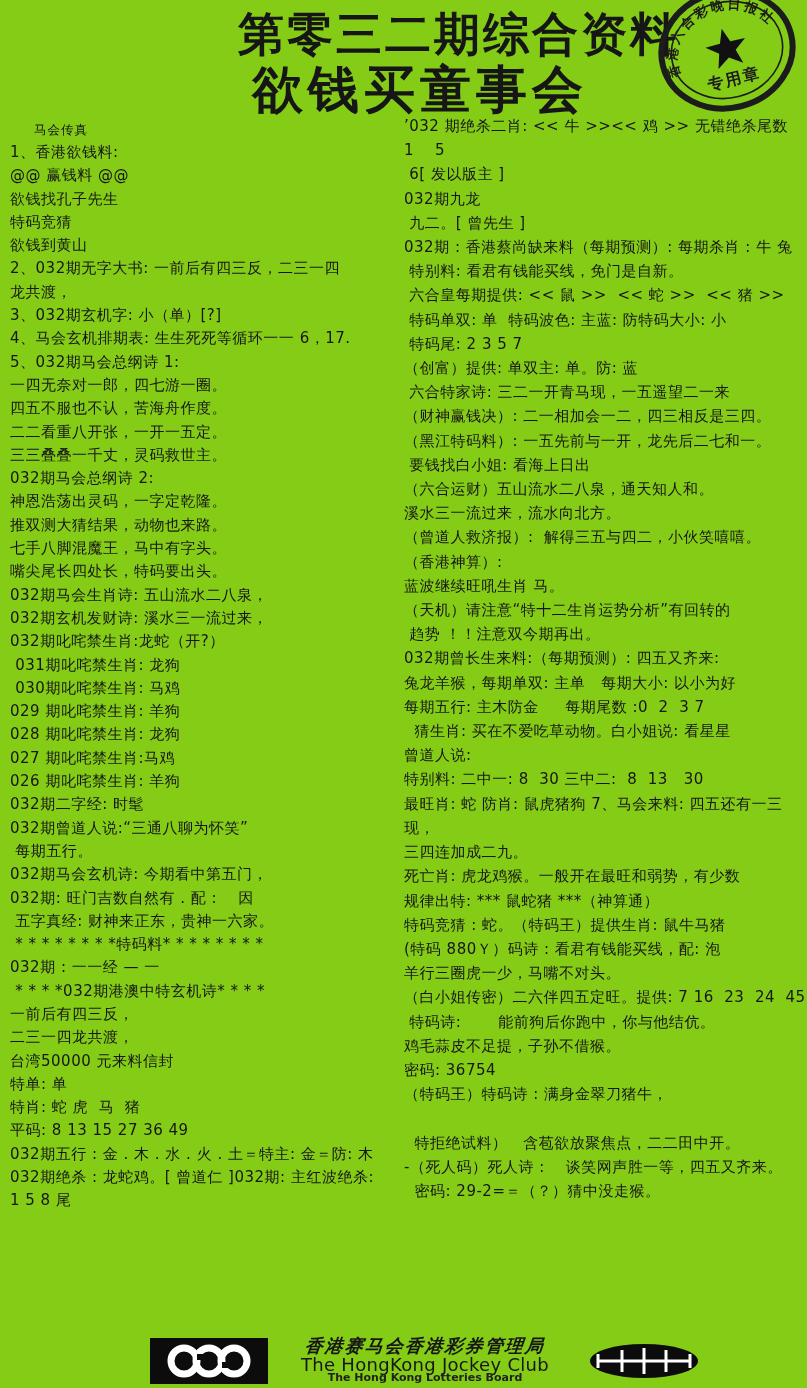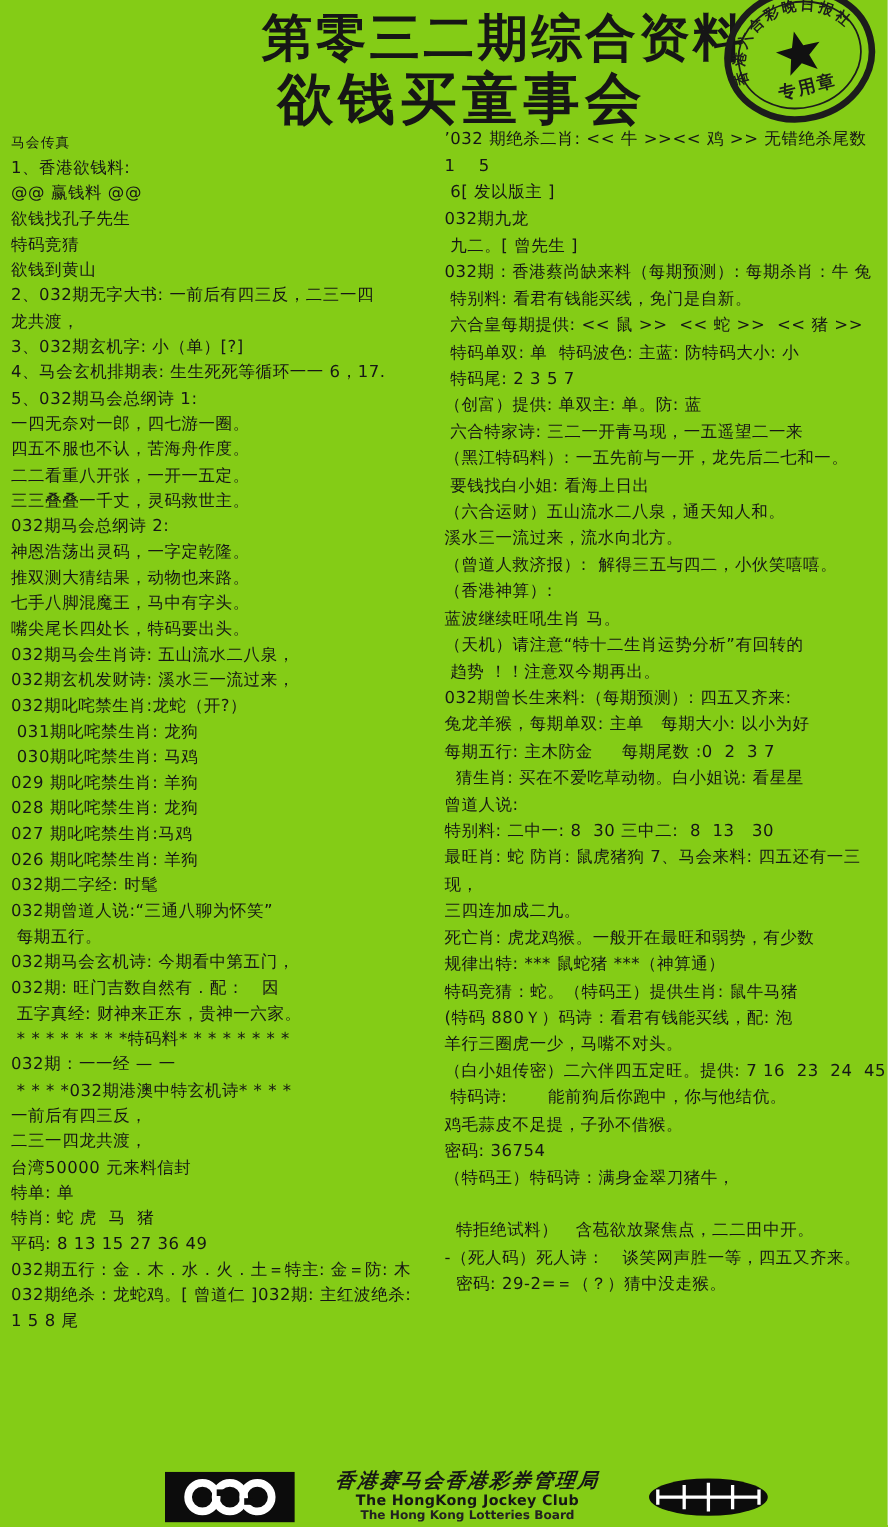--- a/index.html
+++ b/index.html
@@ -8,27 +8,27 @@
   .title1{position:absolute;left:238px;top:4px;font-size:46px;font-weight:bold;
           letter-spacing:3px;white-space:nowrap;}
   .title2{position:absolute;left:252px;top:56px;font-size:51px;font-weight:bold;
           letter-spacing:5px;white-space:nowrap;}
   .stamp{position:absolute;right:0px;top:-10px;}
   .col{position:absolute;}
   .col-left{left:10px;top:118px;width:396px;}
   .col-right{left:404px;top:114px;width:402px;}
   .ln{font-size:15px;line-height:23.3px;white-space:pre-wrap;letter-spacing:0.5px;}
   .col-right .ln{line-height:24.2px;}
-  .fax-header{font-size:12.5px;line-height:23px;letter-spacing:1px;}
+  .fax-header{font-size:12.5px;line-height:23px;letter-spacing:1px;margin-left:24px;}
   .footer{position:absolute;left:0;top:1330px;width:807px;height:58px;}
   .hkjc-logo{position:absolute;left:150px;top:8px;}
   .footer-center{position:absolute;left:280px;top:4px;width:290px;text-align:center;}
   .org-cn{font-size:18px;font-weight:bold;font-style:italic;letter-spacing:2px;
           white-space:nowrap;transform:skewX(-6deg);}
-  .org-en1{font-size:13px;font-weight:bold;line-height:14px;letter-spacing:0.3px;}
+  .org-en1{font-size:18px;font-weight:normal;line-height:14px;letter-spacing:0.3px;}
   .org-en2{font-size:11px;font-weight:bold;line-height:11px;color:#222;}
   .oval-seal{position:absolute;left:588px;top:12px;}
 </style>
 </head>
 <body>
 
 <div class="page">
 
   <div class="title1">第零三二期综合资料</div>
   <div class="title2">欲钱买童事会</div>
@@ -108,20 +108,21 @@
         <div class="ln"> 6[ 发以版主 ]</div>
         <div class="ln">032期九龙</div>
         <div class="ln"> 九二。[ 曾先生 ]</div>
         <div class="ln">032期 : 香港蔡尚缺来料（每期预测）: 每期杀肖 : 牛 兔</div>
         <div class="ln"> 特别料: 看君有钱能买线，免门是自新。</div>
         <div class="ln"> 六合皇每期提供: &lt;&lt; 鼠 &gt;&gt;  &lt;&lt; 蛇 &gt;&gt;  &lt;&lt; 猪 &gt;&gt;</div>
         <div class="ln"> 特码单双: 单  特码波色: 主蓝: 防特码大小: 小</div>
         <div class="ln"> 特码尾: 2 3 5 7</div>
         <div class="ln">（创富）提供: 单双主: 单。防: 蓝</div>
         <div class="ln"> 六合特家诗: 三二一开青马现，一五遥望二一来</div>
+        <div class="ln">（财神赢钱决）: 二一相加会一二，四三相反是三四。</div>
         <div class="ln">（黑江特码料）: 一五先前与一开，龙先后二七和一。</div>
         <div class="ln"> 要钱找白小姐: 看海上日出</div>
         <div class="ln">（六合运财）五山流水二八泉，通天知人和。</div>
         <div class="ln">溪水三一流过来，流水向北方。</div>
         <div class="ln">（曾道人救济报）:  解得三五与四二，小伙笑嘻嘻。</div>
         <div class="ln">（香港神算）:</div>
         <div class="ln">蓝波继续旺吼生肖 马。</div>
         <div class="ln">（天机）请注意“特十二生肖运势分析”有回转的</div>
         <div class="ln"> 趋势 ！！注意双今期再出。</div>
         <div class="ln">032期曾长生来料:（每期预测）: 四五又齐来:</div>

